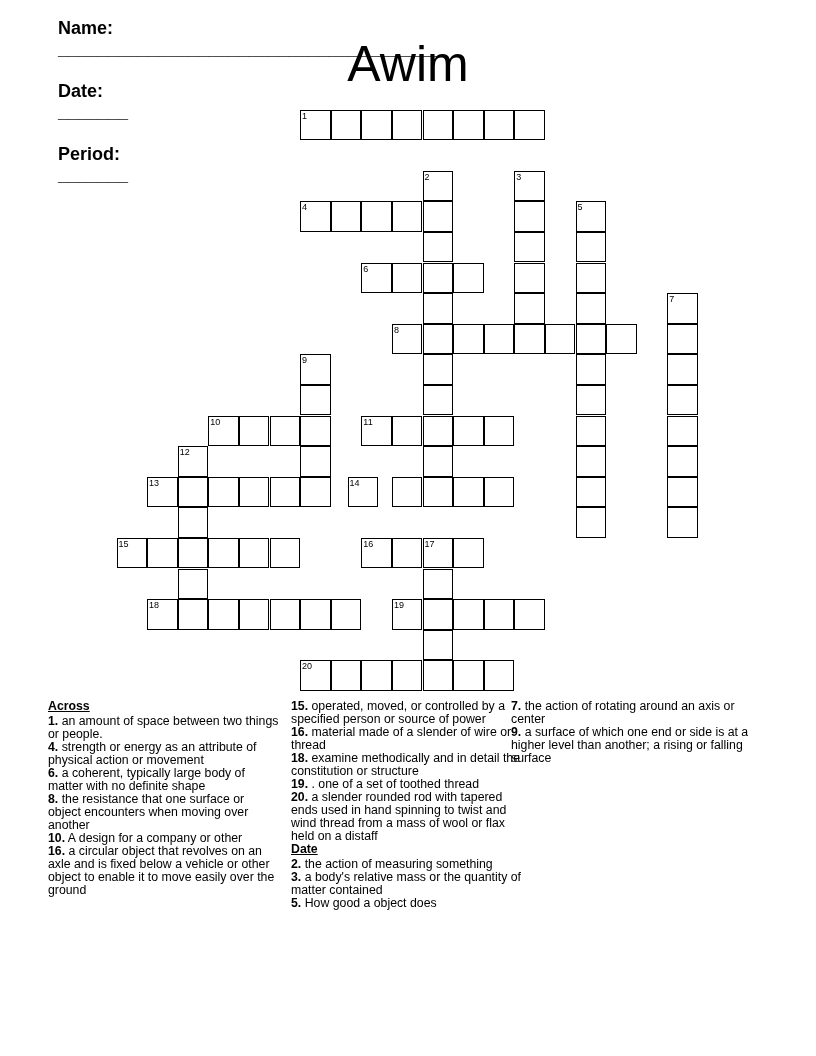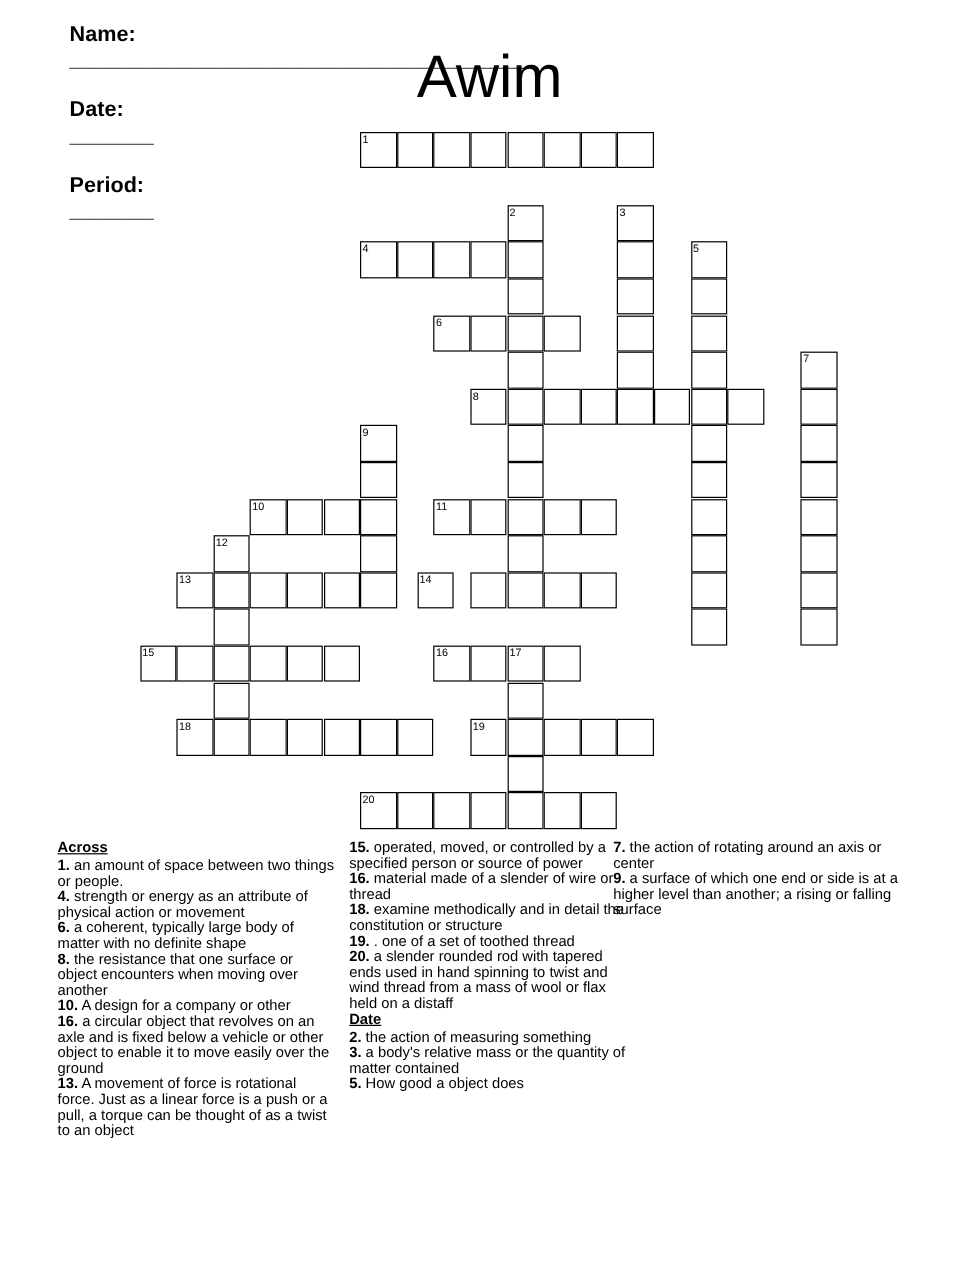--- a/index.html
+++ b/index.html
@@ -192,21 +192,20 @@
   </div>
 
 <div class="clues" id="col1">
   <span class="heading">Across</span>
   <span class="clue"><b>1.</b><span> an amount of space between two things or people.</span></span>
   <span class="clue"><b>4.</b><span> strength or energy as an attribute of physical action or movement</span></span>
   <span class="clue"><b>6.</b><span> a coherent, typically large body of matter with no definite shape</span></span>
   <span class="clue"><b>8.</b><span> the resistance that one surface or object encounters when moving over another</span></span>
   <span class="clue"><b>10.</b><span> A design for a company or other</span></span>
   <span class="clue"><b>16.</b><span> a circular object that revolves on an axle and is fixed below a vehicle or other object to enable it to move easily over the ground</span></span>
-  <span class="clue"><b>13.</b><span> A movement of force is rotational force. Just as a linear force is a push or a pull, a torque can be thought of as a twist to an object</span></span>
 </div>
 
 <div class="clues" id="col2">
   <span class="clue"><b>15.</b><span> operated, moved, or controlled by a specified person or source of power</span></span>
   <span class="clue"><b>16.</b><span> material made of a slender of wire or thread</span></span>
   <span class="clue"><b>18.</b><span> examine methodically and in detail the constitution or structure</span></span>
   <span class="clue"><b>19.</b><span> . one of a set of toothed thread</span></span>
   <span class="clue"><b>20.</b><span> a slender rounded rod with tapered ends used in hand spinning to twist and wind thread from a mass of wool or flax held on a distaff</span></span>
   <span class="heading">Date</span>
   <span class="clue"><b>2.</b><span> the action of measuring something</span></span>

